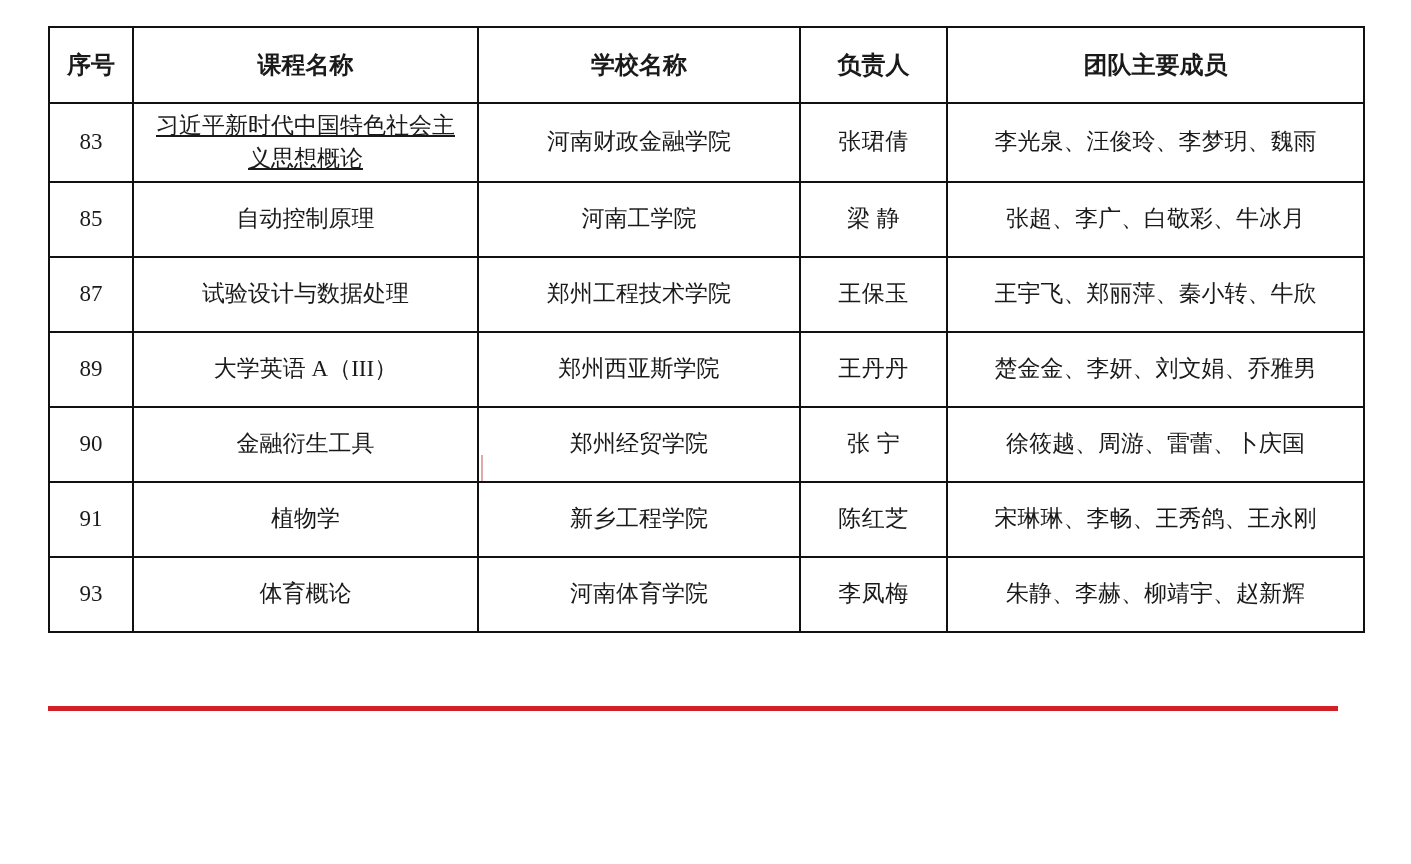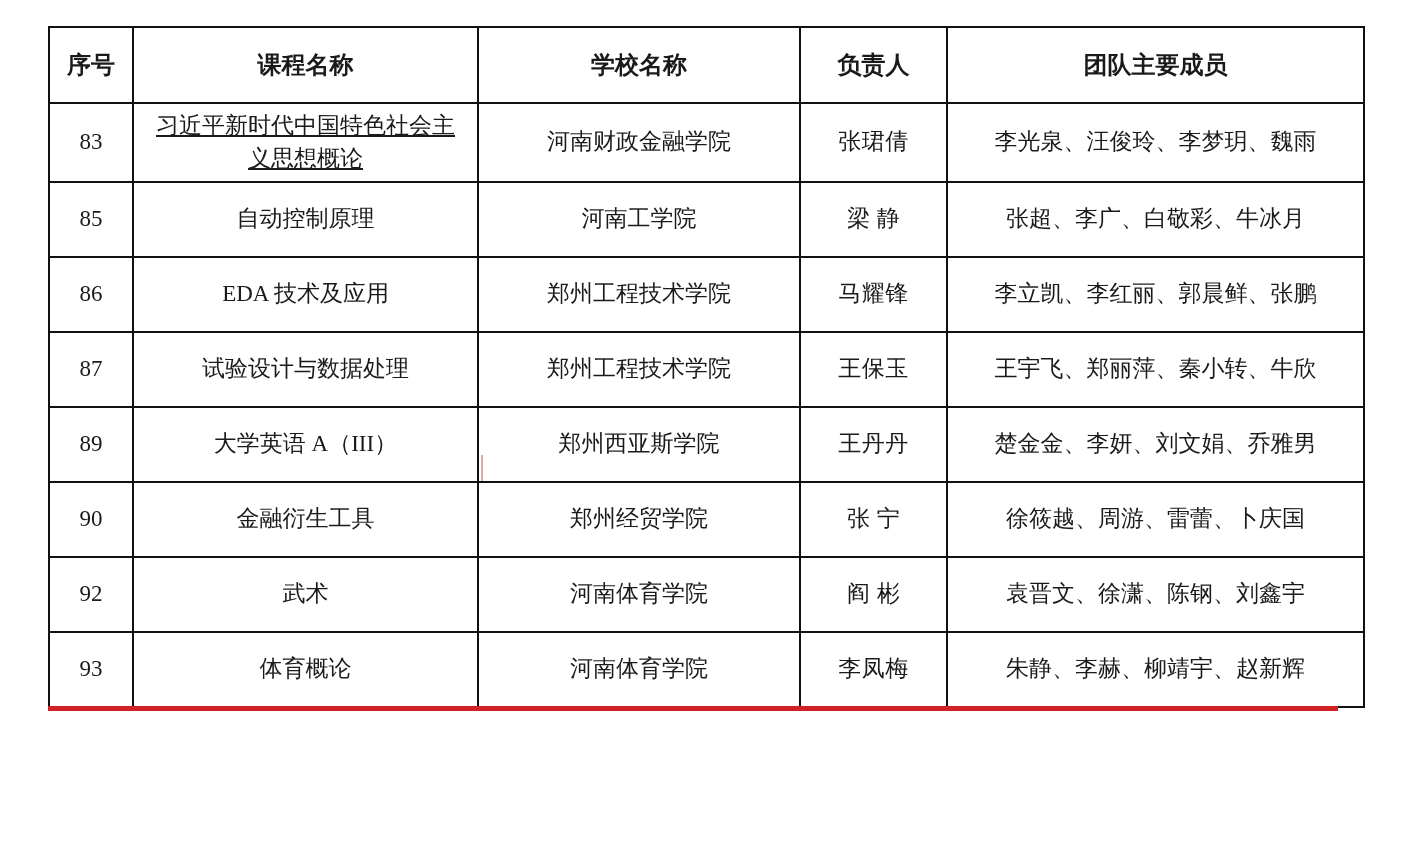--- a/index.html
+++ b/index.html
@@ -120,27 +120,20 @@
 
 
       <tr>
         <td class="idx">85</td>
         <td class="cname">自动控制原理</td>
         <td>河南工学院</td>
         <td class="leader spaced">梁 静</td>
         <td>张超、李广、白敬彩、牛冰月</td>
       </tr>
 
-      <tr>
-        <td class="idx">86</td>
-        <td class="cname">EDA 技术及应用</td>
-        <td>郑州工程技术学院</td>
-        <td class="leader">马耀锋</td>
-        <td>李立凯、李红丽、郭晨鲜、张鹏</td>
-      </tr>
 
       <tr>
         <td class="idx">87</td>
         <td class="cname">试验设计与数据处理</td>
         <td>郑州工程技术学院</td>
         <td class="leader">王保玉</td>
         <td>王宇飞、郑丽萍、秦小转、牛欣</td>
       </tr>
 
 
@@ -153,28 +146,28 @@
       </tr>
 
       <tr>
         <td class="idx">90</td>
         <td class="cname">金融衍生工具</td>
         <td>郑州经贸学院</td>
         <td class="leader spaced">张 宁</td>
         <td>徐筱越、周游、雷蕾、卜庆国</td>
       </tr>
 
+      <tr>
+        <td class="idx">91</td>
+        <td class="cname">植物学</td>
+        <td>新乡工程学院</td>
+        <td class="leader">陈红芝</td>
+        <td>宋琳琳、李畅、王秀鸽、王永刚</td>
+      </tr>
 
-      <tr class="hl-row">
-        <td class="idx">92</td>
-        <td class="cname">武术</td>
-        <td>河南体育学院</td>
-        <td class="leader spaced">阎 彬</td>
-        <td>袁晋文、徐潇、陈钢、刘鑫宇</td>
-      </tr>
 
       <tr>
         <td class="idx">93</td>
         <td class="cname">体育概论</td>
         <td>河南体育学院</td>
         <td class="leader">李凤梅</td>
         <td>朱静、李赫、柳靖宇、赵新辉</td>
       </tr>
 
     </tbody>

